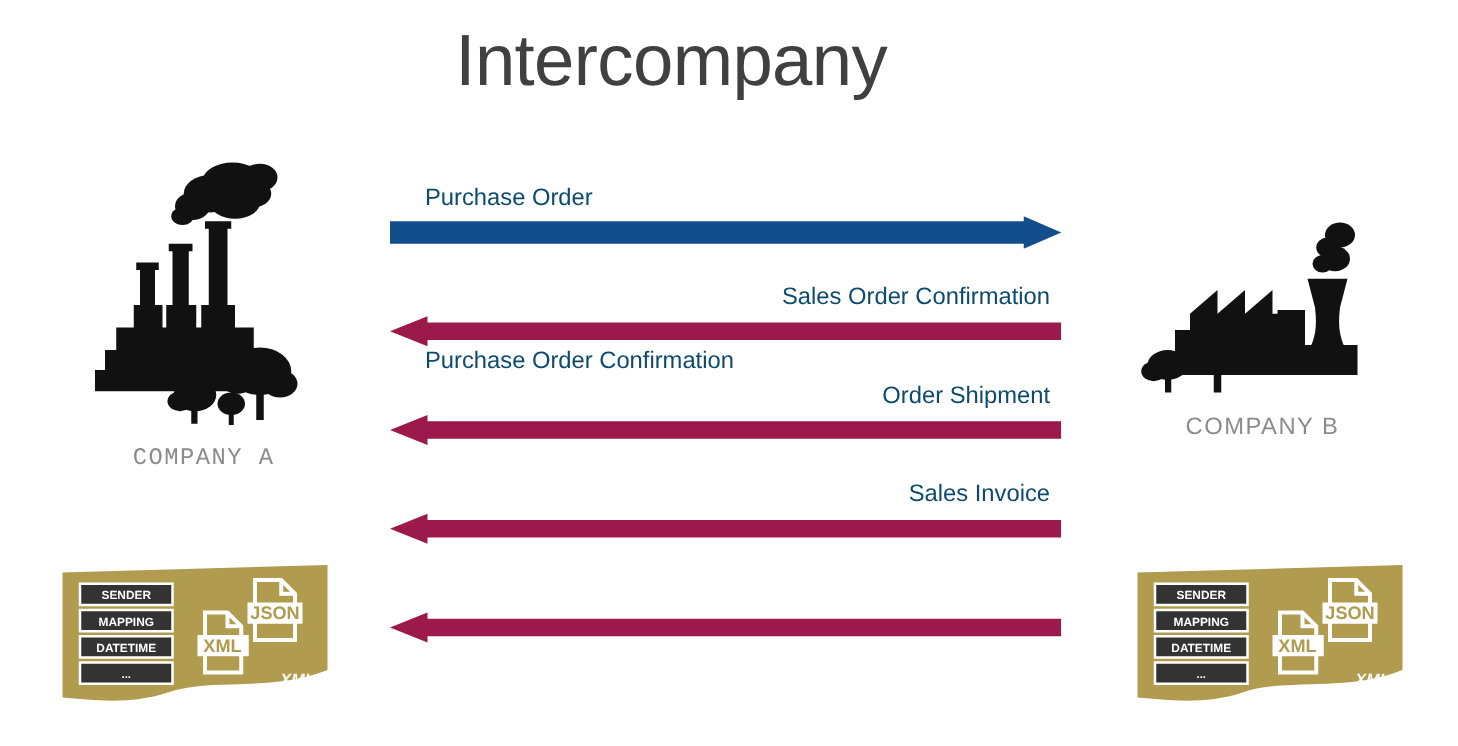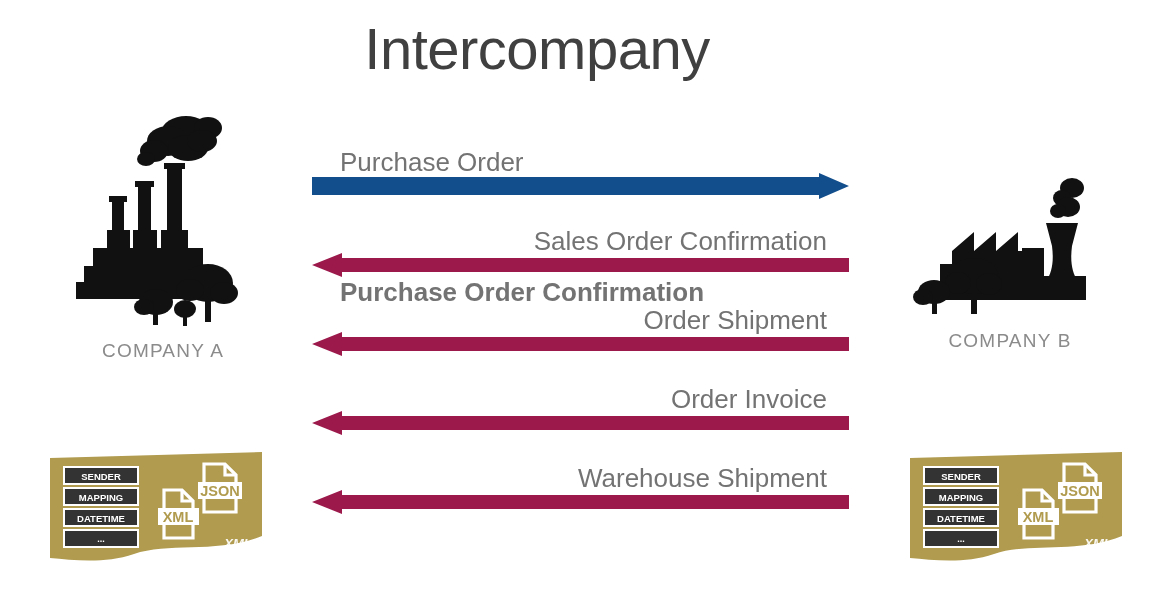--- a/index.html
+++ b/index.html
@@ -28,21 +28,21 @@
     color: #404040;
     letter-spacing: -0.5px;
     line-height: 1.2;
     margin-left: 10px;
   }
 
   
   .company {
     position: absolute;
   }
-  .company-a { left: 48px;  top: 108px; width: 230px; }
+  .company-a { left: 48px;  top: 122px; width: 230px; font-family: Liberation Mono, monospace; }
   .company-b { left: 895px; top: 176px; width: 230px; }
 
   .factory-holder { width: 100%; text-align: center; }
   .company-label {
     text-align: center;
     font-size: 19px;
     color: #8b8b8b;
     letter-spacing: 1.2px;
     font-weight: 400;
   }
@@ -56,29 +56,29 @@
     top: 140px;
     width: 537px;
     height: 410px;
   }
   .flow {
     position: relative;
     height: 79px;
   }
   .flow-label {
     position: absolute;
-    font-size: 26px;
-    color: #737373;
+    font-size: 19px;
+    color: #0c4a6e;
     white-space: nowrap;
     line-height: 1;
   }
   .label-top    { top: 9px; }
-  .label-bottom { top: 60px; font-weight: bold; }
+  .label-bottom { top: 60px; }
   .label-left   { left: 28px; }
-  .label-right  { right: 22px; }
+  .label-right  { right: 9px; }
 
   .arrow-wrap {
     position: absolute;
     top: 33px;
     left: 0;
     width: 537px;
     height: 26px;
   }
   .arrow-wrap svg { display: block; }
 
@@ -203,30 +203,29 @@
   <div class="flow">
     <div class="flow-label label-top label-right">Order Shipment</div>
     <div class="arrow-wrap">
       <svg width="537" height="26" viewBox="0 0 537 26">
         <polygon points="537,6 30,6 30,1 0,13 30,25 30,20 537,20" fill="#9C1A4B"></polygon>
       </svg>
     </div>
   </div>
 
   <div class="flow">
-    <div class="flow-label label-top label-right">Order Invoice</div>
-    <div class="arrow-wrap">
-      <svg width="537" height="26" viewBox="0 0 537 26">
-        <polygon points="537,6 30,6 30,1 0,13 30,25 30,20 537,20" fill="#9C1A4B"></polygon>
-      </svg>
-    </div>
-  </div>
-
-  <div class="flow">
-    <div class="flow-label label-top label-right">Warehouse Shipment</div>
+    <div class="flow-label label-top label-right">Sales Invoice</div>
+    <div class="arrow-wrap">
+      <svg width="537" height="26" viewBox="0 0 537 26">
+        <polygon points="537,6 30,6 30,1 0,13 30,25 30,20 537,20" fill="#9C1A4B"></polygon>
+      </svg>
+    </div>
+  </div>
+
+  <div class="flow">
     <div class="arrow-wrap">
       <svg width="537" height="26" viewBox="0 0 537 26">
         <polygon points="537,6 30,6 30,1 0,13 30,25 30,20 537,20" fill="#9C1A4B"></polygon>
       </svg>
     </div>
   </div>
 
 </div>
 
 <div class="card card-left">

